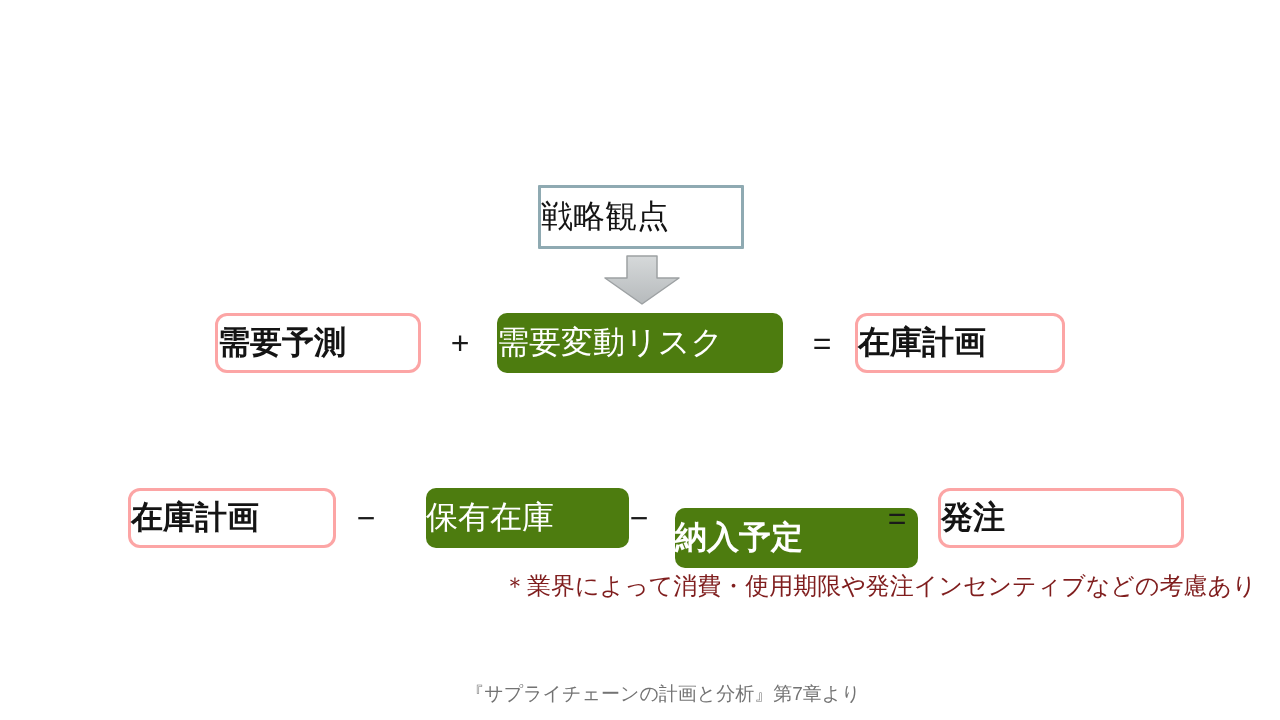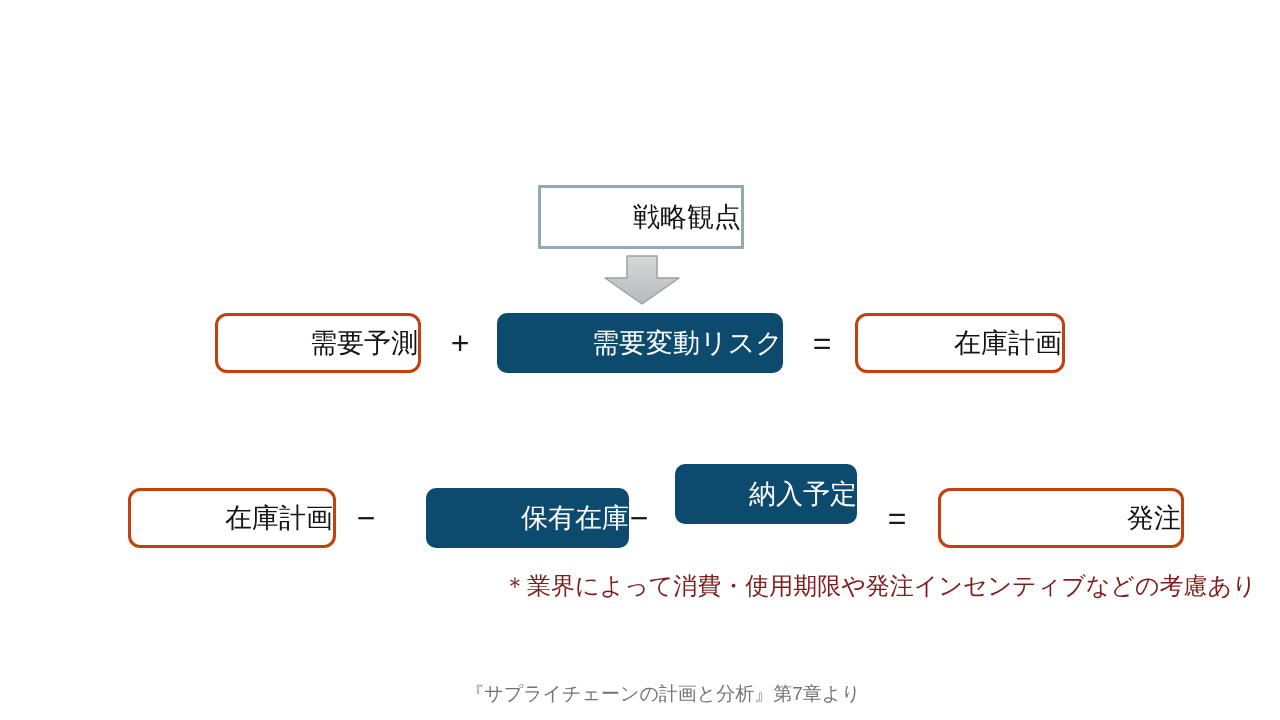--- a/index.html
+++ b/index.html
@@ -20,37 +20,38 @@
     font-weight: 500;
     color: #000000;
     letter-spacing: 0.5px;
     white-space: nowrap;
   }
   .box {
     position: absolute;
     box-sizing: border-box;
     display: flex;
     align-items: center;
-    justify-content: flex-end;
-    font-size: 27px;
+    justify-content: flex-start;
+    font-size: 32px;
     white-space: nowrap;
   }
   .strategy-box {
     background: #ffffff;
     border: 3px solid #8FAAB2;
     border-radius: 1px;
   }
   .outline-box {
     background: #ffffff;
-    border: 3px solid #c2410c;
+    border: 3px solid #fca5a5;
     border-radius: 12px;
     color: #141414;
+    font-weight: bold;
   }
   .fill-box {
-    background: #0c4a6e;
+    background: #4d7c0f;
     border: none;
     border-radius: 10px;
     color: #ffffff;
   }
   .op {
     position: absolute;
     box-sizing: border-box;
     display: flex;
     align-items: center;
     justify-content: center;
@@ -130,21 +131,21 @@
   </div>
 
   <div class="op" style="left:342px; top:488px;">−</div>
 
   <div class="box fill-box" style="left:402px; top:488px; width:203px; height:60px;margin-left:24px;">
     <span>保有在庫</span>
   </div>
 
   <div class="op" style="left:615px; top:488px;">−</div>
 
-  <div class="box fill-box" style="left:675px; top:464px; width:182px; height:60px;">
+  <div class="box fill-box" style="left:675px; top:508px; width:243px; height:60px;font-weight:bold;">
     <span>納入予定</span>
   </div>
 
   <div class="op" style="left:873px; top:488px;">=</div>
 
   <div class="box outline-box" style="left:938px; top:488px; width:246px; height:60px;">
     <span>発注</span>
   </div>
 
   <div class="note">＊業界によって消費・使用期限や発注インセンティブなどの考慮あり</div>

